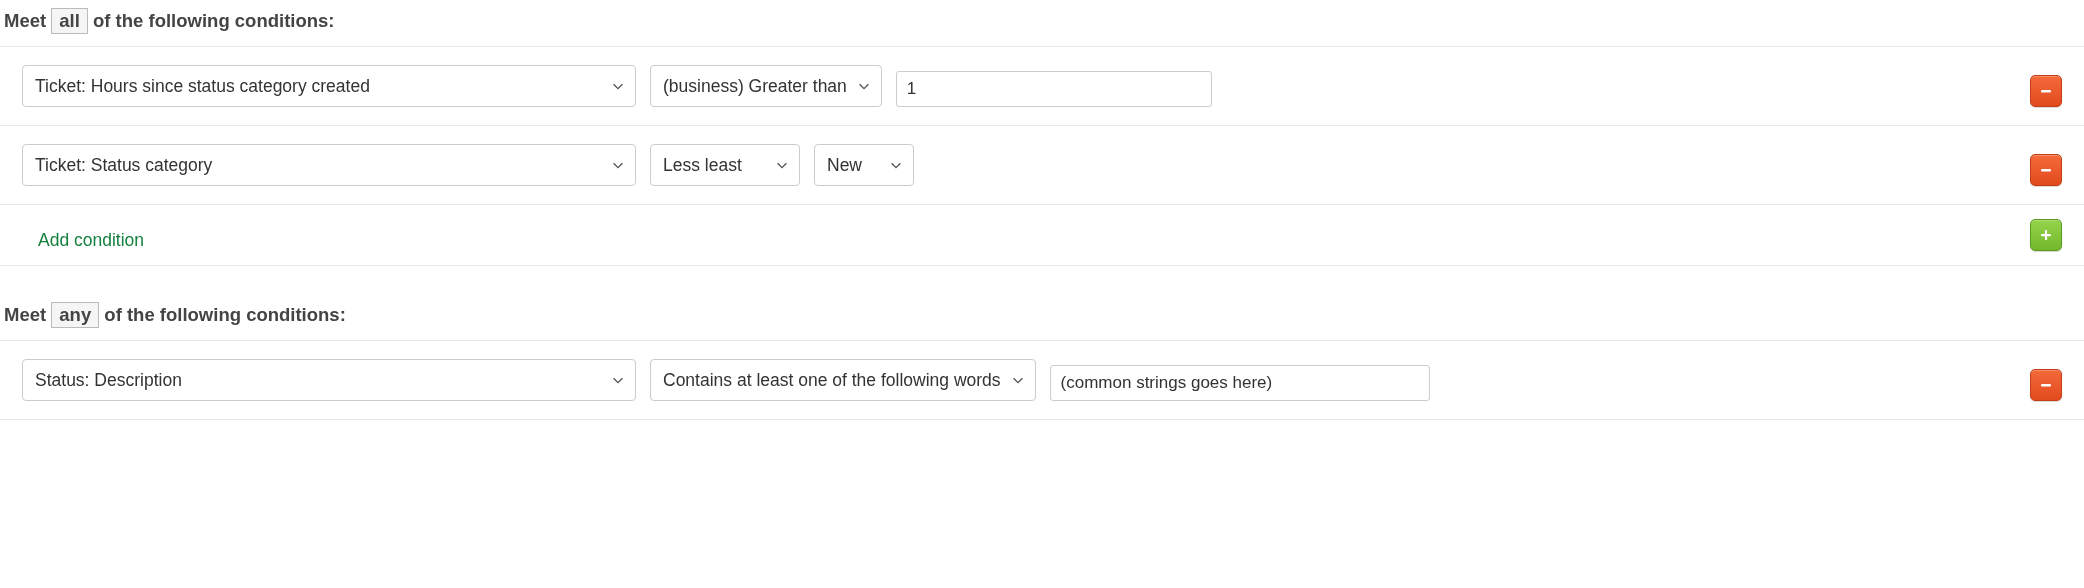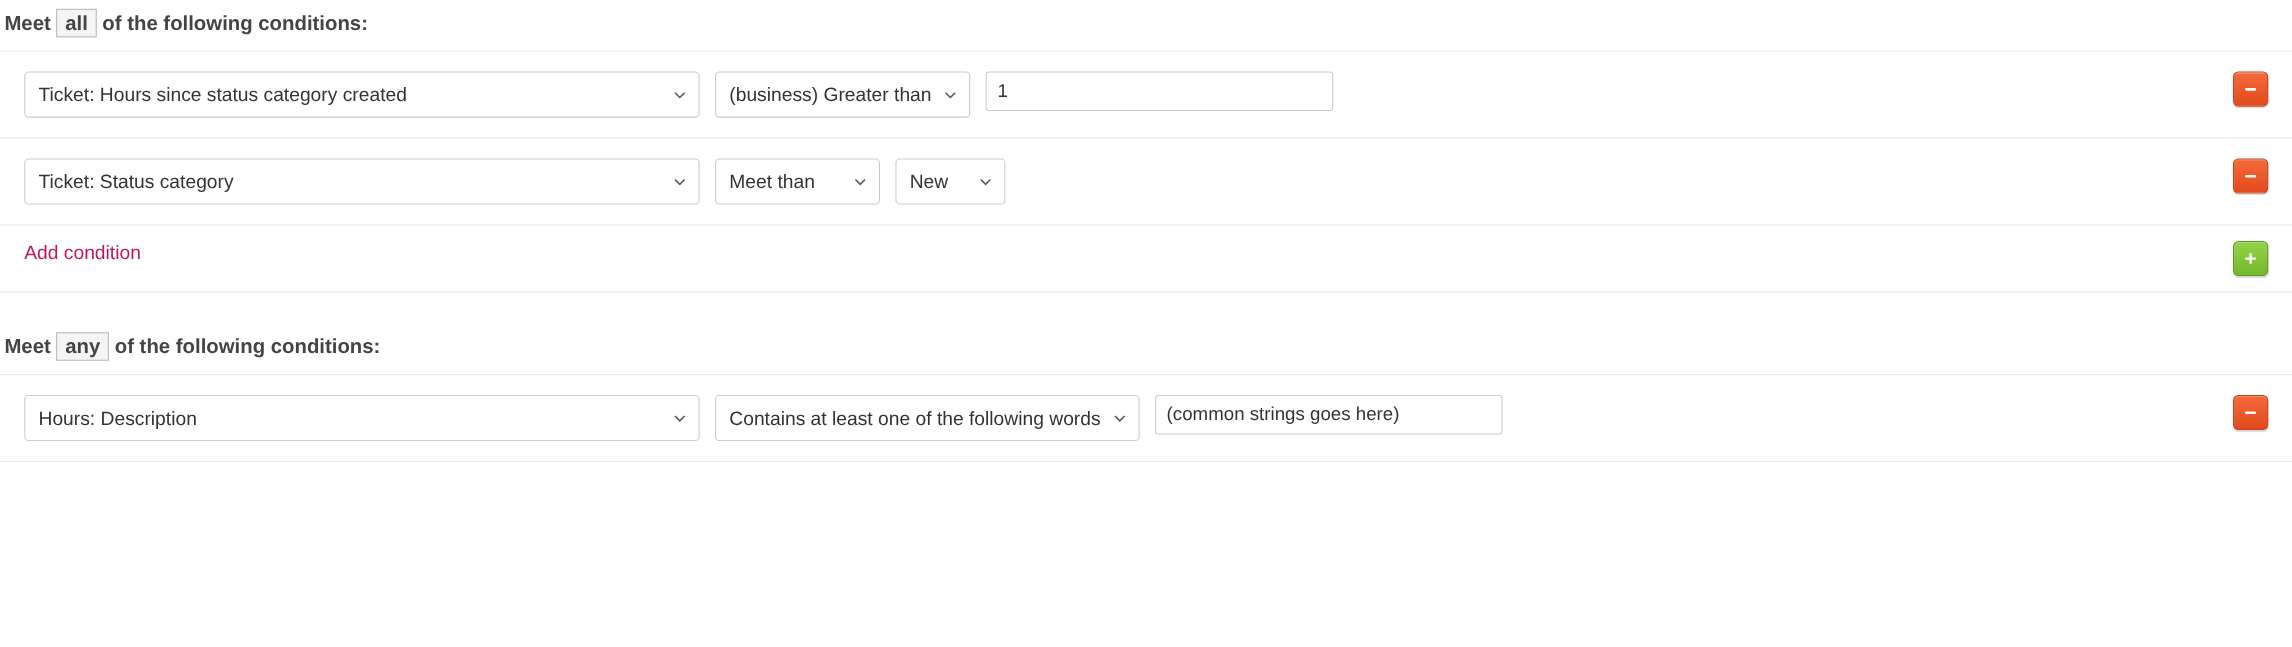--- a/index.html
+++ b/index.html
@@ -24,21 +24,21 @@
     background: #f5f5f5;
     padding: 1px 7px;
     font-weight: 600;
     color: #444;
     vertical-align: baseline;
     text-align: right;
   }
   .rows { border-top: 1px solid #e8e8e8; }
   .row {
     display: flex;
-    align-items: flex-start;
+    align-items: flex-end;
     gap: 14px;
     padding: 18px 22px;
     border-bottom: 1px solid #e8e8e8;
   }
   .spacer { flex: 1; }
   .select {
     position: relative;
     border: 1px solid #ccc;
     border-radius: 4px;
     background: #fff;
@@ -83,21 +83,21 @@
   }
   .sq-btn.remove {
     background: linear-gradient(#f46a3a, #e24a1e);
     border: 1px solid #c23f18;
   }
   .sq-btn.add {
     background: linear-gradient(#94d34a, #74b82b);
     border: 1px solid #5a9a1e;
   }
   .sq-btn svg { display: block; }
-  .add-text { color: #be185d; }
+  .add-text { color: #15803d; margin-left: 16px; }
   .gap-below { margin-bottom: 28px; }
 </style>
 </head>
 <body>
 
 <div class="container">
 
   <div class="section-header">
     <span>Meet </span><span class="quant-box">all</span><span> of the following conditions:</span>
   </div>
@@ -133,21 +133,21 @@
     <div class="row">
       <div class="select w-field">
         <span>Ticket: Status category</span>
         <span class="chev">
           <svg width="14" height="14" viewBox="0 0 16 16">
               <path d="M3 6l5 5 5-5" fill="none" stroke="#555" stroke-width="1.6"></path>
             </svg>
         </span>
       </div>
       <div class="select" style="width:150px">
-        <span>Meet than</span>
+        <span>Less least</span>
         <span class="chev">
           <svg width="14" height="14" viewBox="0 0 16 16">
               <path d="M3 6l5 5 5-5" fill="none" stroke="#555" stroke-width="1.6"></path>
             </svg>
         </span>
       </div>
       <div class="select" style="width:100px">
         <span>New</span>
         <span class="chev">
           <svg width="14" height="14" viewBox="0 0 16 16">
@@ -176,36 +176,36 @@
   </div>
 
   <div class="section-header">
     <span>Meet </span><span class="quant-box">any</span><span> of the following conditions:</span>
   </div>
 
   <div class="rows">
 
     <div class="row">
       <div class="select w-field">
-        <span>Hours: Description</span>
+        <span>Status: Description</span>
         <span class="chev">
           <svg width="14" height="14" viewBox="0 0 16 16">
               <path d="M3 6l5 5 5-5" fill="none" stroke="#555" stroke-width="1.6"></path>
             </svg>
         </span>
       </div>
       <div class="select">
         <span>Contains at least one of the following words</span>
         <span class="chev">
           <svg width="14" height="14" viewBox="0 0 16 16">
               <path d="M3 6l5 5 5-5" fill="none" stroke="#555" stroke-width="1.6"></path>
             </svg>
         </span>
       </div>
-      <input class="text-input" style="width: 316px;" type="text" value="(common strings goes here)">
+      <input class="text-input" style="width: 380px;" type="text" value="(common strings goes here)">
       <div class="spacer"></div>
       <div class="sq-btn remove">
         <svg width="16" height="16" viewBox="0 0 16 16">
             <rect x="3" y="7" width="10" height="2.4" rx="1" fill="#fff"></rect>
           </svg>
       </div>
     </div>
   </div>
 
 </div>

